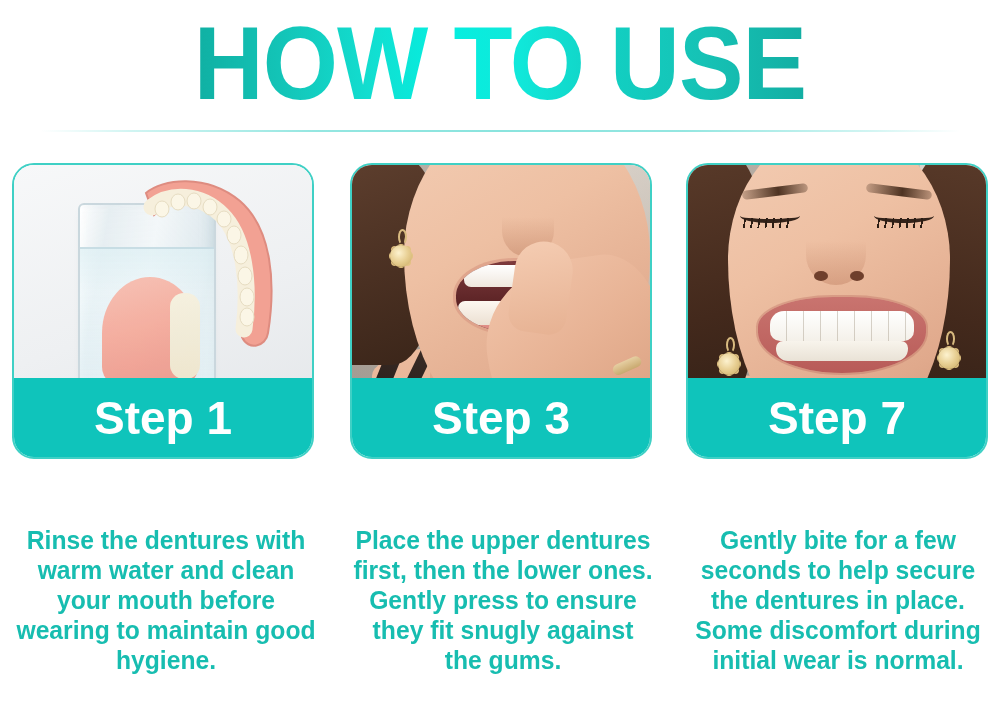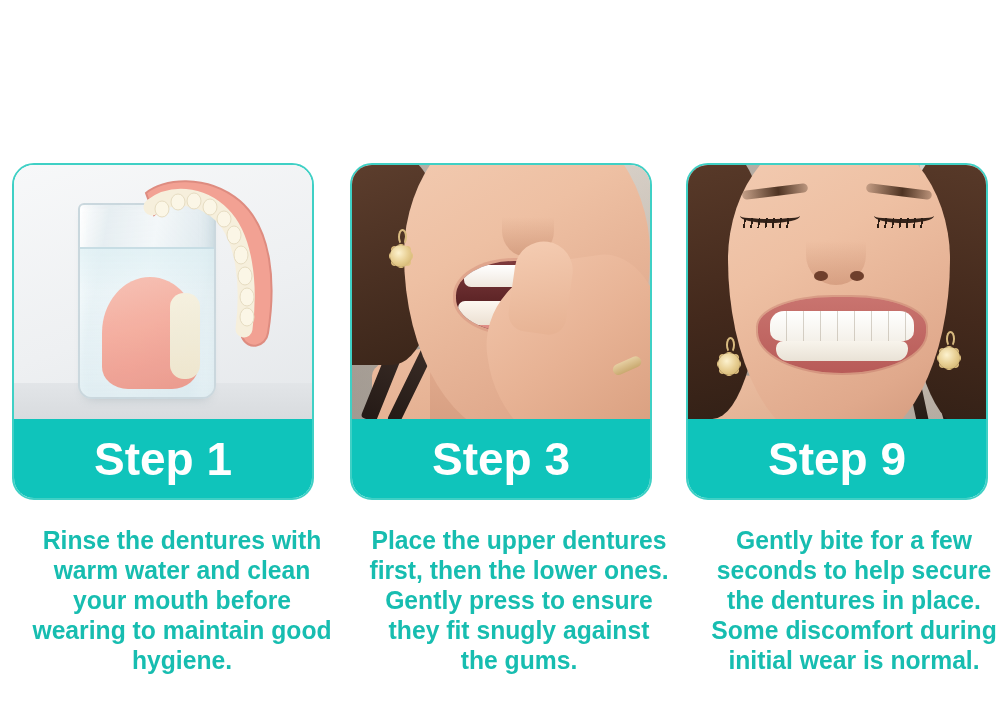--- a/index.html
+++ b/index.html
@@ -82,21 +82,21 @@
     top: 163px;
     left: 0;
     width: 1000px;
     height: 338px;
   }
 
   .step-card {
     position: absolute;
     top: 0;
     width: 302px;
-    height: 337px;
+    height: 296px;
     border-radius: 22px;
     border: 2px solid #3fd0c5;
     overflow: hidden;
     background: #ffffff;
   }
   .step-card.c1 { left: 12px; }
   .step-card.c2 { left: 350px; }
   .step-card.c3 { left: 686px; }
 
   .card-photo {
@@ -124,21 +124,21 @@
     font-size: 46px;
     font-weight: bold;
     letter-spacing: 0px;
     line-height: 48px;
   }
 
   
   .captions-row {
     position: absolute;
     top: 525px;
-    left: 16px;
+    left: 0;
     width: 912px;
     height: 199px;
   }
 
   .caption {
     position: absolute;
     top: 0;
     text-align: center;
     color: #17bdb0;
     font-family: "Liberation Sans Narrow", "Liberation Sans", "DejaVu Sans Condensed", sans-serif;
@@ -448,20 +448,24 @@
     width: 120px; height: 62px;
     background: linear-gradient(160deg, #edbfa3 0%, #dfae90 100%);
     border-radius: 50% 50% 0 0 / 60% 60% 0 0;
   }
 </style>
 </head>
 <body>
 
 <div class="page">
 
+  <div class="title-block">
+    <div class="main-title">HOW TO USE</div>
+    <div class="title-divider"></div>
+  </div>
 
   <div class="cards-row">
 
     <div class="step-card c1">
       <div class="card-photo">
         <div class="photo1">
           <div class="p1-surface"></div>
           <div class="p1-glass">
             <div class="p1-water"></div>
             <div class="p1-denture-sub"></div>
@@ -556,21 +560,21 @@
             <span class="hook"></span>
             <span class="sun"></span>
           </div>
           <div class="earring p3-earring-r">
             <span class="hook"></span>
             <span class="sun"></span>
           </div>
         </div>
       </div>
       <div class="card-banner">
-        <span class="card-banner-label">Step 9</span>
+        <span class="card-banner-label">Step 7</span>
       </div>
     </div>
 
   </div>
 
   <div class="captions-row">
     <div class="caption c1">Rinse the dentures with warm water and clean your mouth before wearing to maintain good hygiene.</div>
     <div class="caption c2">Place the upper dentures first, then the lower ones. Gently press to ensure they fit snugly against the gums.</div>
     <div class="caption c3">Gently bite for a few seconds to help secure the dentures in place. Some discomfort during initial wear is normal.</div>
   </div>

